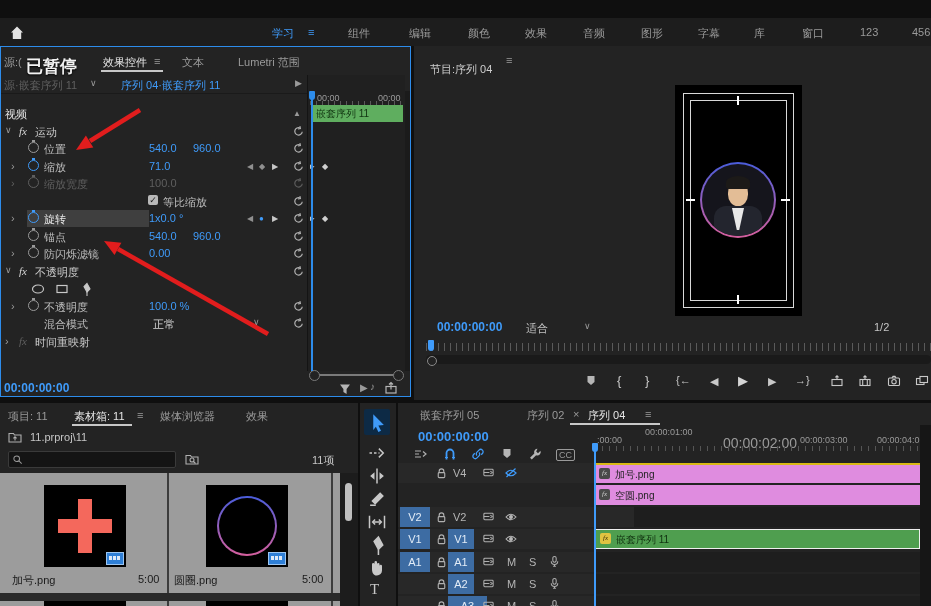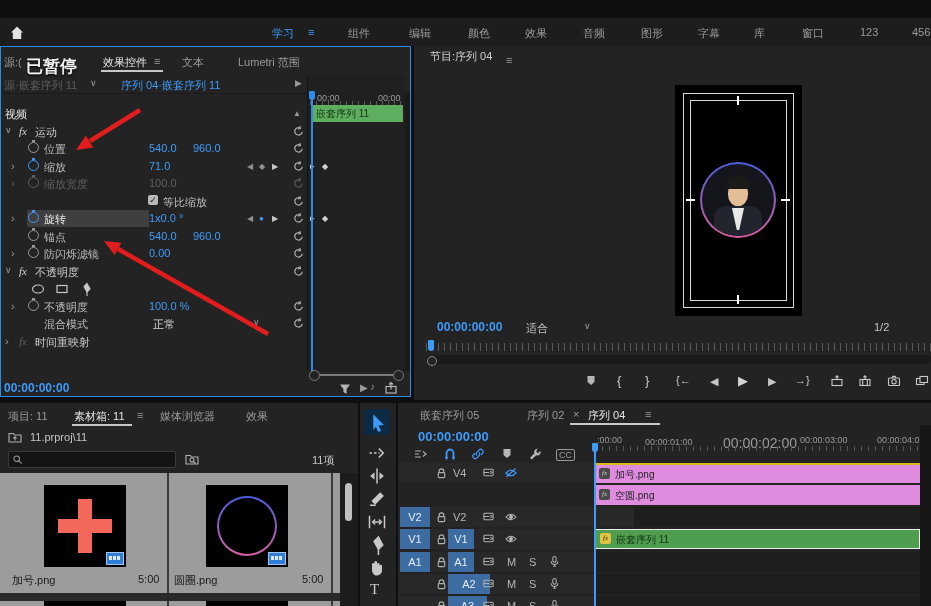--- a/index.html
+++ b/index.html
@@ -367,21 +367,21 @@
     <span class="ab nw grey" style="left:359px;top:335px;font-size:10px">▶</span>
     <span class="ab nw grey" style="left:369px;top:334px;font-size:10px">♪</span>
     <svg class="icon" style="left:383px;top:334px" width="14" height="14" viewBox="0 0 14 14">
         <use href="#i-export"></use>
       </svg>
 
     <div class="ab" style="left:404px;top:44px;width:5px;height:280px;background:#1b1b1b;"></div>
   </div>
 
   <div class="panel" style="left:414px;top:28px;width:517px;height:354px;">
-    <span class="ab nw" style="left:16px;top:3px;color:#cfcfcf">节目:序列 04</span>
+    <span class="ab nw" style="left:16px;top:16px;color:#cfcfcf">节目:序列 04</span>
     <span class="ab nw grey" style="left:92px;top:8px">≡</span>
 
     <div class="ab" style="left:261px;top:39px;width:127px;height:231px;background:#000;">
       <div class="ab" style="left:8px;top:8px;width:109px;height:213px;border:1px solid #d8d8d8;"></div>
       <div class="ab" style="left:15px;top:15px;width:95px;height:199px;border:1px solid #d8d8d8;"></div>
 
       <div class="ab" style="left:62px;top:11px;width:2px;height:9px;background:#fff;"></div>
       <div class="ab" style="left:62px;top:210px;width:2px;height:9px;background:#fff;"></div>
       <div class="ab" style="left:11px;top:114px;width:9px;height:2px;background:#fff;"></div>
       <div class="ab" style="left:106px;top:114px;width:9px;height:2px;background:#fff;"></div>
@@ -543,21 +543,21 @@
     <svg class="icon" style="left:102px;top:44px" width="14" height="14" viewBox="0 0 14 14">
         <use href="#i-marker"></use>
       </svg>
     <svg class="icon" style="left:130px;top:44px" width="14" height="14" viewBox="0 0 14 14">
         <use href="#i-wrench"></use>
       </svg>
     <span class="ab nw" style="left:158px;top:46px;color:#9a9a9a;font-size:9px;border:1px solid #9a9a9a;border-radius:2px;padding:0 2px;">CC</span>
 
     <div class="ab" style="left:197px;top:22px;width:336px;height:26px;">
       <span class="ab nw grey" style="left:2px;top:10px;font-size:9px">:00:00</span>
-      <span class="ab nw grey" style="left:50px;top:12px;font-size:9px">00:00:01:00</span>
+      <span class="ab nw grey" style="left:50px;top:2px;font-size:9px">00:00:01:00</span>
       <span class="ab nw grey" style="left:128px;top:10px;font-size:14px">00:00:02:00</span>
       <span class="ab nw grey" style="left:205px;top:10px;font-size:9px">00:00:03:00</span>
       <span class="ab nw grey" style="left:282px;top:10px;font-size:9px">00:00:04:0</span>
       <div class="ab ruler-ticks" style="left:0;top:21px;width:336px;height:5px;"></div>
     </div>
 
     <div class="ab" style="left:197px;top:104px;width:325px;height:20px;background:#1e1e1e;"></div>
     <div class="ab" style="left:197px;top:149px;width:325px;height:20px;background:#1e1e1e;"></div>
     <div class="ab" style="left:197px;top:171px;width:325px;height:20px;background:#1e1e1e;"></div>
     <div class="ab" style="left:197px;top:193px;width:325px;height:20px;background:#1e1e1e;"></div>
@@ -619,21 +619,21 @@
       <span class="ab" style="left:131px;top:4px;color:#b5b5b5;">S</span>
       <svg class="icon" style="left:150px;top:3px" width="13" height="13" viewBox="0 0 14 14">
           <use href="#i-mic"></use>
         </svg>
     </div>
 
     <div class="ab" style="left:0;top:171px;width:197px;height:20px;background:#282828;">
       <svg class="icon" style="left:37px;top:4px" width="13" height="13" viewBox="0 0 14 14">
           <use href="#i-lock"></use>
         </svg>
-      <div class="ab" style="left:50px;top:0;width:42px;height:20px;background:#3d6ca3;color:#e2ecf7;text-align:center;line-height:20px;">A2</div>
+      <div class="ab" style="left:50px;top:0;width:26px;height:20px;background:#3d6ca3;color:#e2ecf7;text-align:center;line-height:20px;">A2</div>
       <svg class="icon" style="left:84px;top:3px" width="13" height="13" viewBox="0 0 14 14">
           <use href="#i-sync"></use>
         </svg>
       <span class="ab" style="left:109px;top:4px;color:#b5b5b5;">M</span>
       <span class="ab" style="left:131px;top:4px;color:#b5b5b5;">S</span>
       <svg class="icon" style="left:150px;top:3px" width="13" height="13" viewBox="0 0 14 14">
           <use href="#i-mic"></use>
         </svg>
     </div>
 

